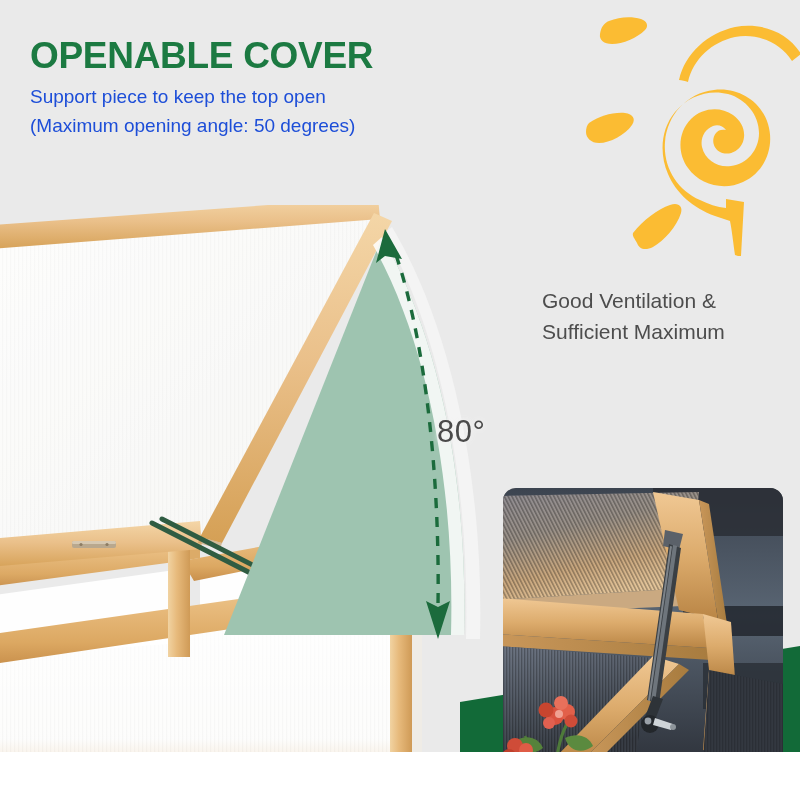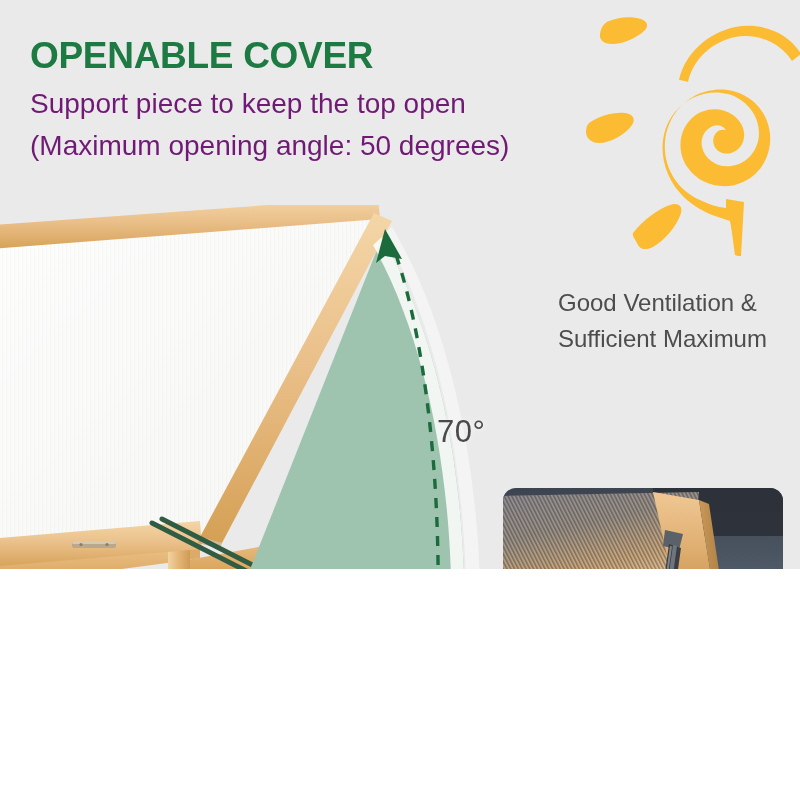--- a/index.html
+++ b/index.html
@@ -3,21 +3,21 @@
 <meta charset="utf-8">
 <style>
   html, body {
     margin: 0;
     padding: 0;
     background: #ffffff;
   }
   #stage {
     position: relative;
     width: 800px;
-    height: 569px;
+    height: 752px;
     overflow: hidden;
     background: #eaeaea;
     font-family: "Liberation Sans", sans-serif;
     -webkit-font-smoothing: antialiased;
   }
 
   
   .bg-base {
     position: absolute;
     inset: 0;
@@ -36,34 +36,34 @@
     font-size: 37px;
     line-height: 1.06;
     font-weight: bold;
     letter-spacing: -0.3px;
     color: #1c7a42;
     font-family: "Liberation Sans", sans-serif;
   }
   .subline {
     margin: 0;
     padding-top: 9px;
-    font-size: 28px;
+    font-size: 19px;
     line-height: 1.42;
-    color: #701a75;
+    color: #1d4ed8;
     font-weight: normal;
     font-family: "Liberation Sans", sans-serif;
   }
 
   
   .side-caption {
     position: absolute;
-    left: 558px;
+    left: 542px;
     top: 285px;
     width: 240px;
-    font-size: 24px;
+    font-size: 21px;
     line-height: 1.48;
     color: #4d4d4d;
     font-family: "Liberation Sans", sans-serif;
   }
 
   
   .sun-doodle {
     position: absolute;
     left: 575px;
     top: 5px;
@@ -321,21 +321,21 @@
                L271 420
                C275 272 248 128 193 30 Z" fill="#ffffff" opacity="0.85"></path>
 
       <path d="M216 40 C244 122 260 256 258 390" fill="none" stroke="#1b6b3c" stroke-width="3.4" stroke-dasharray="10 9" stroke-linecap="butt"></path>
 
       <path d="M205 14 L222 44 L205 41 L196 48 Z" fill="#1b6b3c"></path>
 
       <path d="M258 424 L246 386 L258 392 L270 386 Z" fill="#1b6b3c"></path>
     </svg>
   </div>
-  <div class="angle-label">70°</div>
+  <div class="angle-label">80°</div>
 
   <div class="inset-photo">
     <svg width="280" height="285" viewBox="0 0 280 285" xmlns="http://www.w3.org/2000/svg">
       <defs>
         <linearGradient id="skyLid" x1="0" y1="0" x2="0.4" y2="1">
           <stop offset="0%" stop-color="#8f8c92"></stop>
           <stop offset="40%" stop-color="#9a9188"></stop>
           <stop offset="75%" stop-color="#c9a77e"></stop>
           <stop offset="100%" stop-color="#e3c499"></stop>
         </linearGradient>

